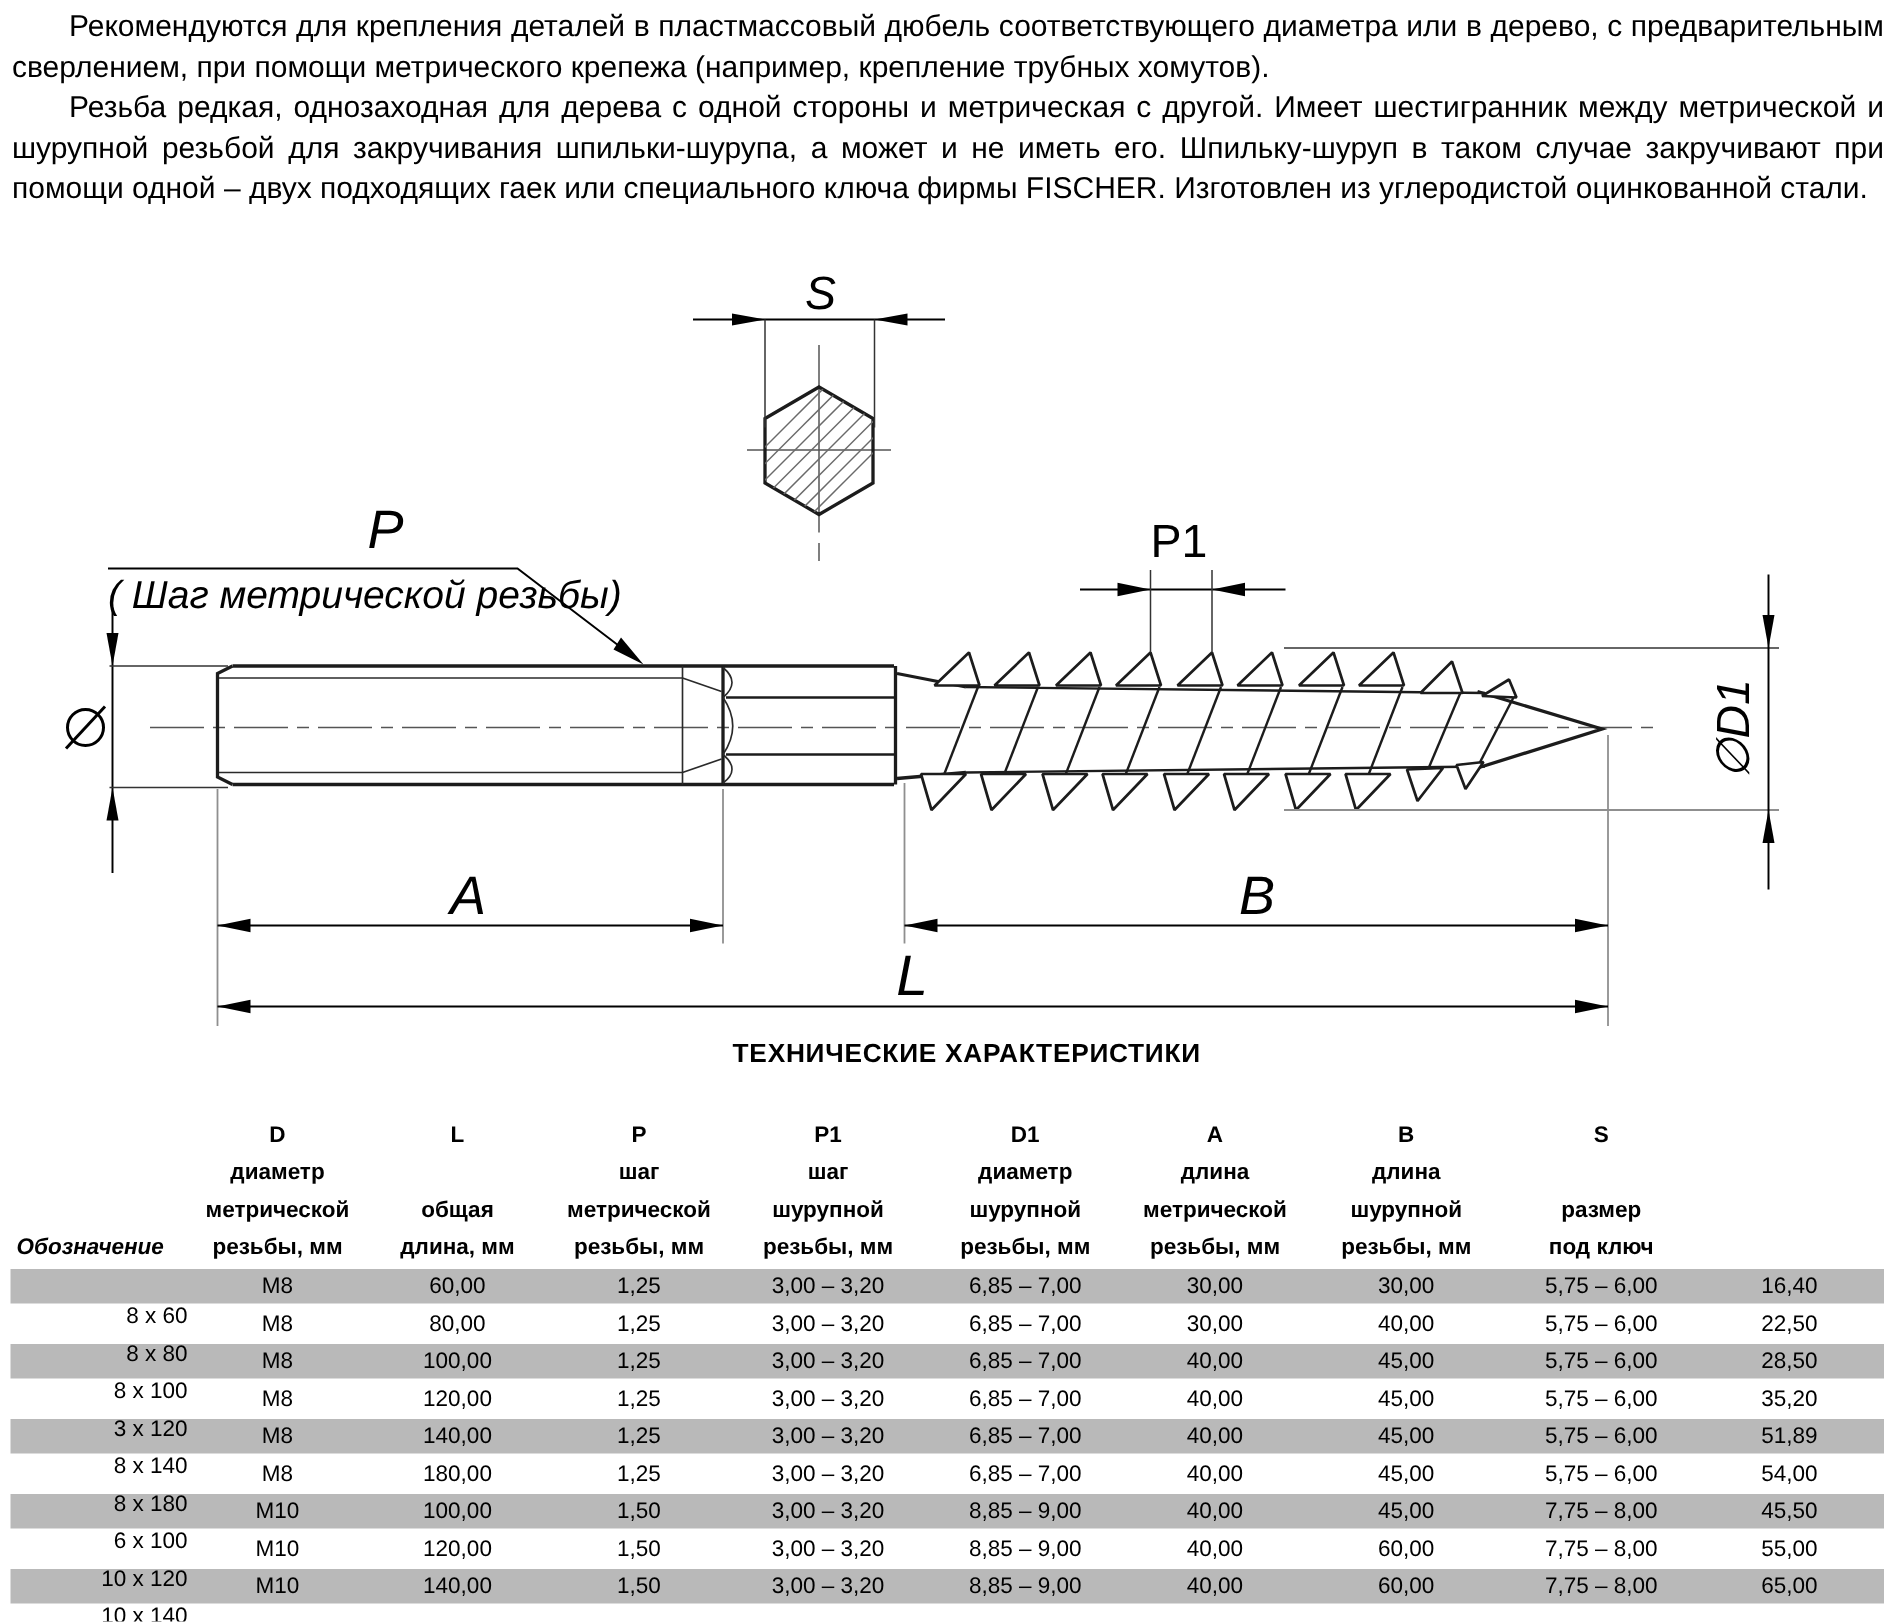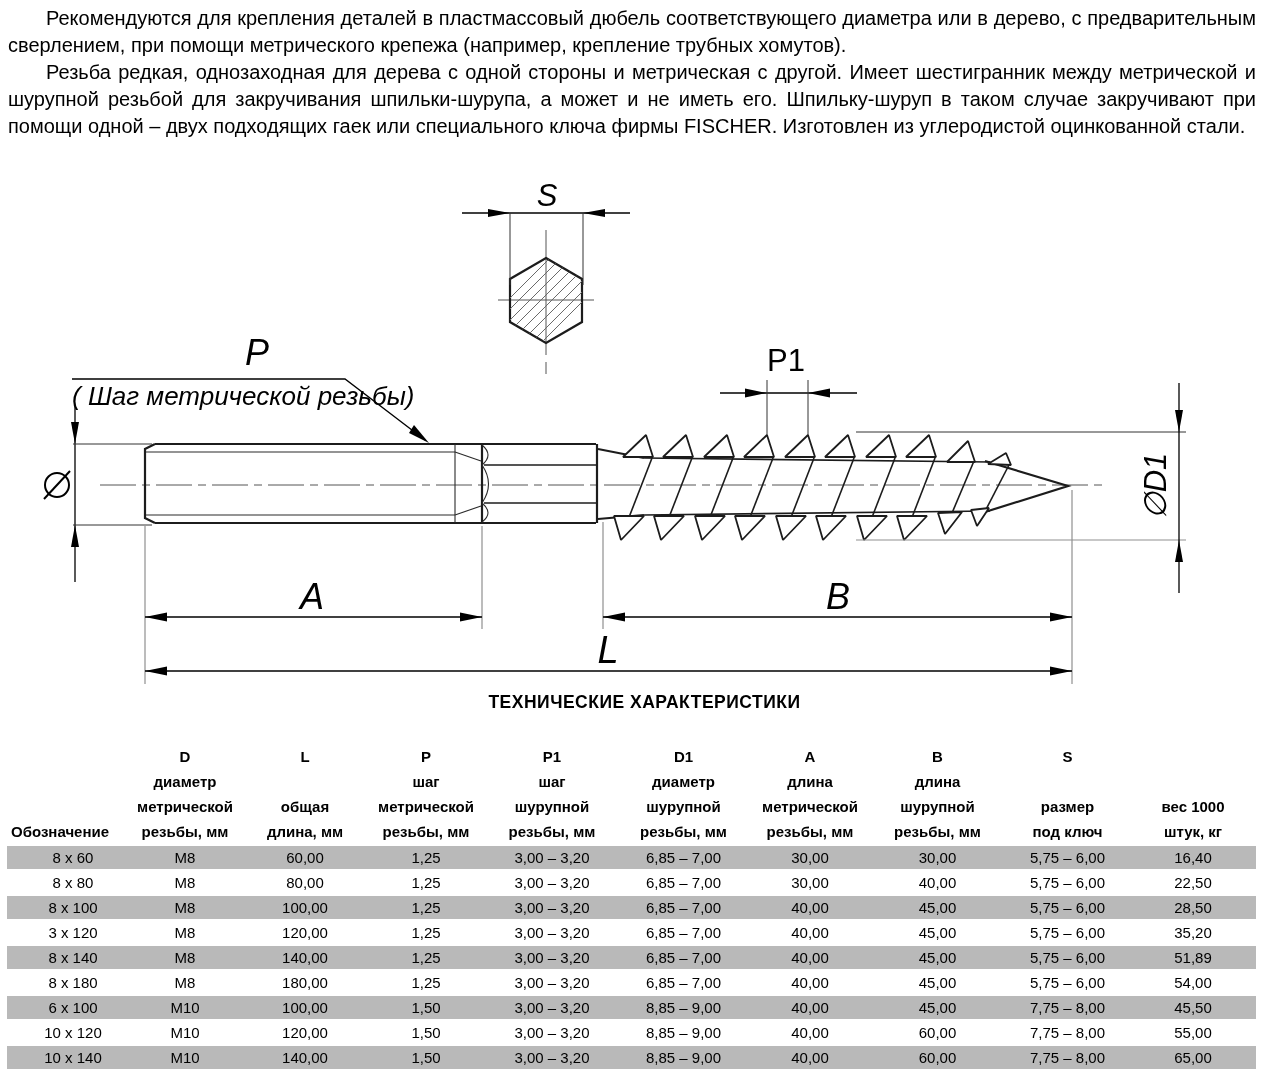--- a/index.html
+++ b/index.html
@@ -29,26 +29,26 @@
   .tooth{fill:#fff;stroke:#1c1c1c;stroke-width:1.8;stroke-linejoin:bevel;}
   .flank{stroke:#1c1c1c;stroke-width:1.6;}
 
   .table-title{position:absolute;top:692px;left:13px;width:1263px;text-align:center;font-size:17.5px;font-weight:bold;letter-spacing:.5px;}
 
   :root{--stripe:#b9b9b9;}
   .spec-table{position:absolute;top:744px;left:7px;width:1249px;}
   .thead{display:flex;}
   .th{display:flex;flex-direction:column;box-sizing:border-box;}
   .hl{height:25px;line-height:25px;font-size:15px;font-weight:bold;text-align:center;white-space:nowrap;}
-  .th.col0 .hl{text-align:left;padding-left:4px;}
+  .th.col0 .hl{text-align:left;padding-left:4px;font-style:italic;}
   .tbody{margin-top:2px;}
   .tr{display:flex;height:23px;margin-bottom:2px;}
   .tr.odd{background:var(--stripe);}
   .td{box-sizing:border-box;line-height:23px;font-size:15px;text-align:center;white-space:nowrap;}
-  .td.des{text-align:center;padding-left:14px;font-weight:normal;}
+  .td.des{text-align:right;padding-left:14px;font-weight:normal;margin-top:20px;}
   .col0{width:118px;} .col1{width:120px;} .col2{width:120px;} .col3{width:122px;}
   .col4{width:130px;} .col5{width:133px;} .col6{width:120px;} .col7{width:135px;}
   .col8{width:125px;} .col9{width:126px;}
 </style>
 </head>
 <body>
 
 <div class="intro">
   <p>Рекомендуются для крепления деталей в пластмассовый дюбель соответствующего диаметра или в дерево, с предварительным сверлением, при помощи метрического крепежа (например, крепление трубных хомутов).</p>
   <p>Резьба редкая, однозаходная для дерева с одной стороны и метрическая с другой. Имеет шестигранник между метрической и шурупной резьбой для закручивания шпильки-шурупа, а может и не иметь его. Шпильку-шуруп в таком случае закручивают при помощи одной – двух подходящих гаек или специального ключа фирмы FISCHER. Изготовлен из углеродистой оцинкованной стали.</p>
@@ -256,26 +256,20 @@
         <div class="hl">длина</div>
         <div class="hl">шурупной</div>
         <div class="hl">резьбы, мм</div>
       </div>
       <div class="th col8">
         <div class="hl">S</div>
         <div class="hl"></div>
         <div class="hl">размер</div>
         <div class="hl">под ключ</div>
       </div>
-      <div class="th col9">
-        <div class="hl"></div>
-        <div class="hl"></div>
-        <div class="hl">вес 1000</div>
-        <div class="hl">штук, кг</div>
-      </div>
     </div>
   <div class="tbody">
       <div class="tr odd">
         <div class="td col0 des">8 x 60</div>
         <div class="td col1">M8</div>
         <div class="td col2">60,00</div>
         <div class="td col3">1,25</div>
         <div class="td col4">3,00 – 3,20</div>
         <div class="td col5">6,85 – 7,00</div>
         <div class="td col6">30,00</div>

